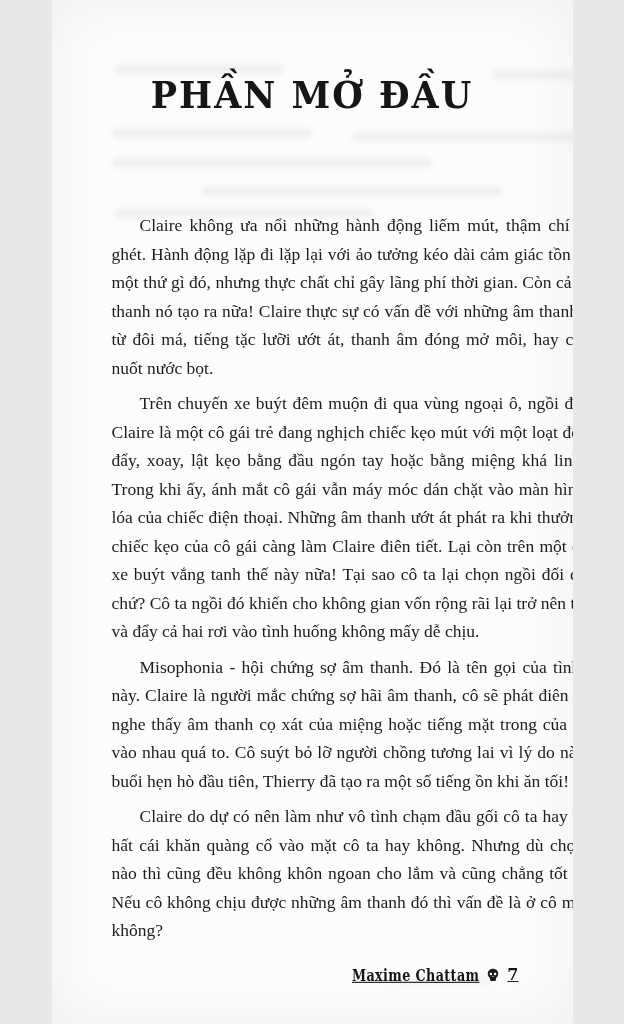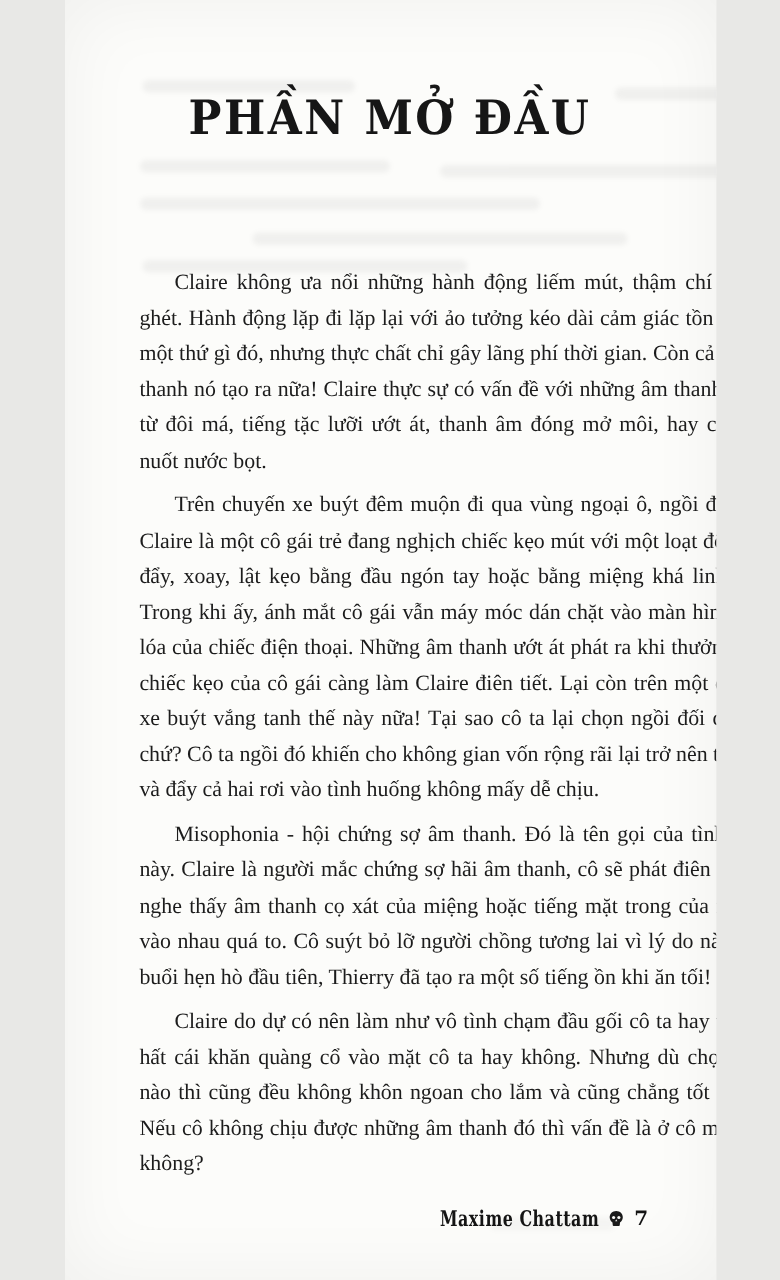--- a/index.html
+++ b/index.html
@@ -32,21 +32,21 @@
   .body p {
     margin:0 0 7px 0;
     text-indent:28px;
     text-align:justify;
     font-size:17.5px;
     line-height:28.5px;
     color:#1c1c1c;
   }
   .footer {
     position:absolute; top:965px; right:54px;
-    display:flex; align-items:center; gap:7px;
+    display:flex; align-items:center; gap:7px;text-decoration:underline;
   }
   .author {
     display:inline-block;
     font-family:"DejaVu Serif", serif;
     font-weight:bold; font-size:15.5px; letter-spacing:0.5px;
     transform:scale(0.82,1.12); transform-origin:right center;
     color:#141414;
   }
   .pagenum {
     font-family:"DejaVu Serif", serif;

